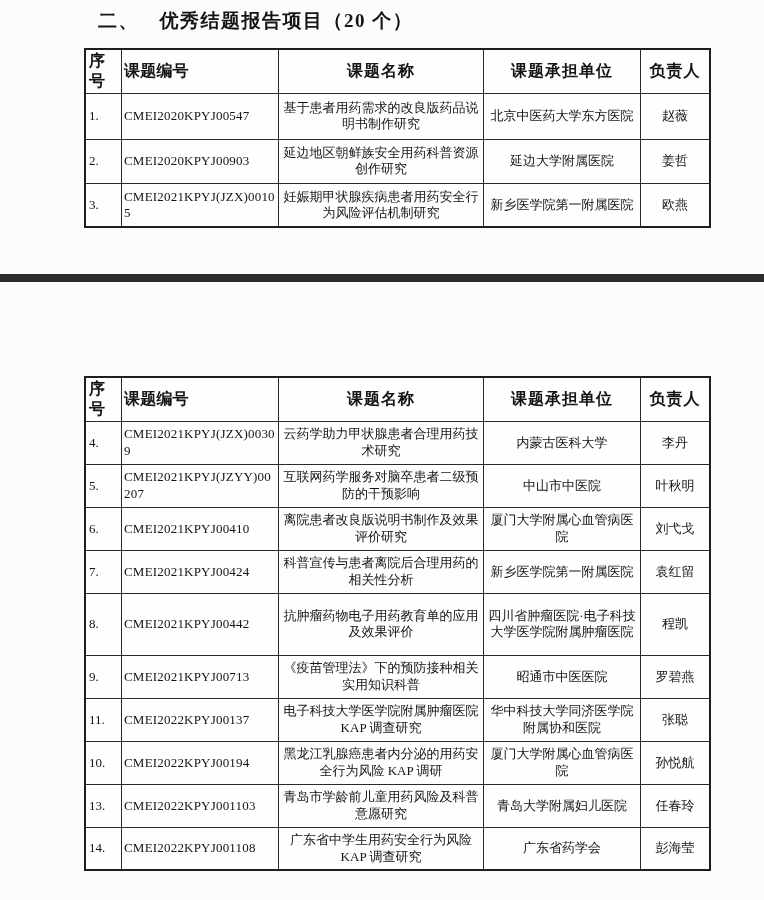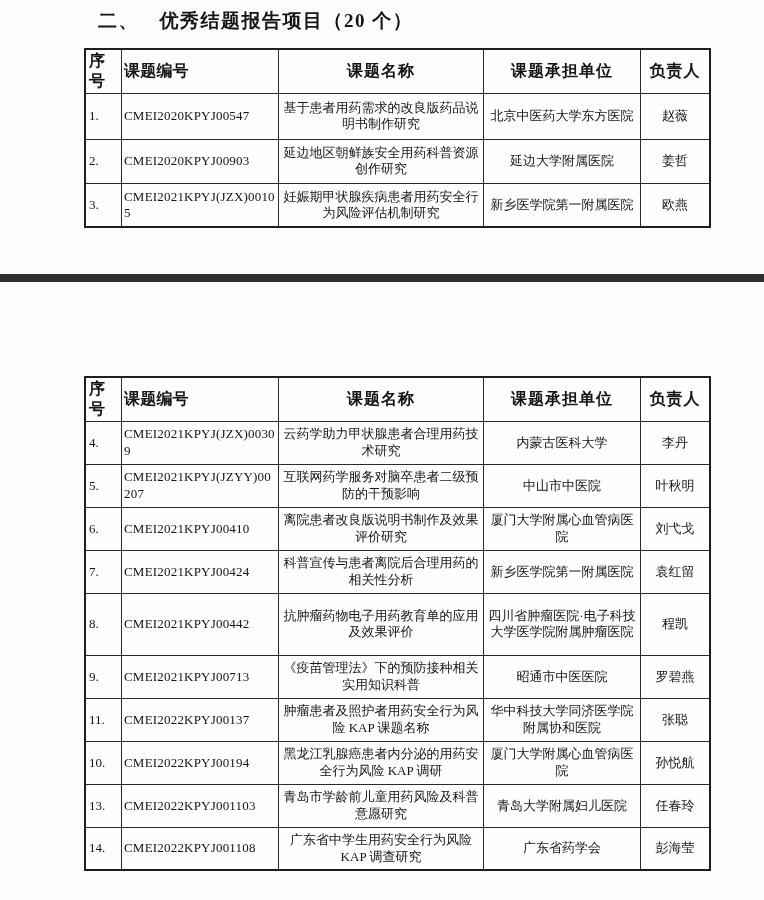--- a/index.html
+++ b/index.html
@@ -152,21 +152,21 @@
     <tr class="r-std">
       <td class="c-no">9.</td>
       <td class="c-code">CMEI2021KPYJ00713</td>
       <td class="c-name">《疫苗管理法》下的预防接种相关实用知识科普</td>
       <td class="c-unit">昭通市中医医院</td>
       <td class="c-person">罗碧燕</td>
     </tr>
     <tr class="r-std">
       <td class="c-no">11.</td>
       <td class="c-code">CMEI2022KPYJ00137</td>
-      <td class="c-name">肿瘤患者及照护者用药安全行为风险 KAP 课题名称</td>
+      <td class="c-name">电子科技大学医学院附属肿瘤医院 KAP 调查研究</td>
       <td class="c-unit">华中科技大学同济医学院附属协和医院</td>
       <td class="c-person">张聪</td>
     </tr>
     <tr class="r-std">
       <td class="c-no">10.</td>
       <td class="c-code">CMEI2022KPYJ00194</td>
       <td class="c-name">黑龙江乳腺癌患者内分泌的用药安全行为风险 KAP 调研</td>
       <td class="c-unit">厦门大学附属心血管病医院</td>
       <td class="c-person">孙悦航</td>
     </tr>

